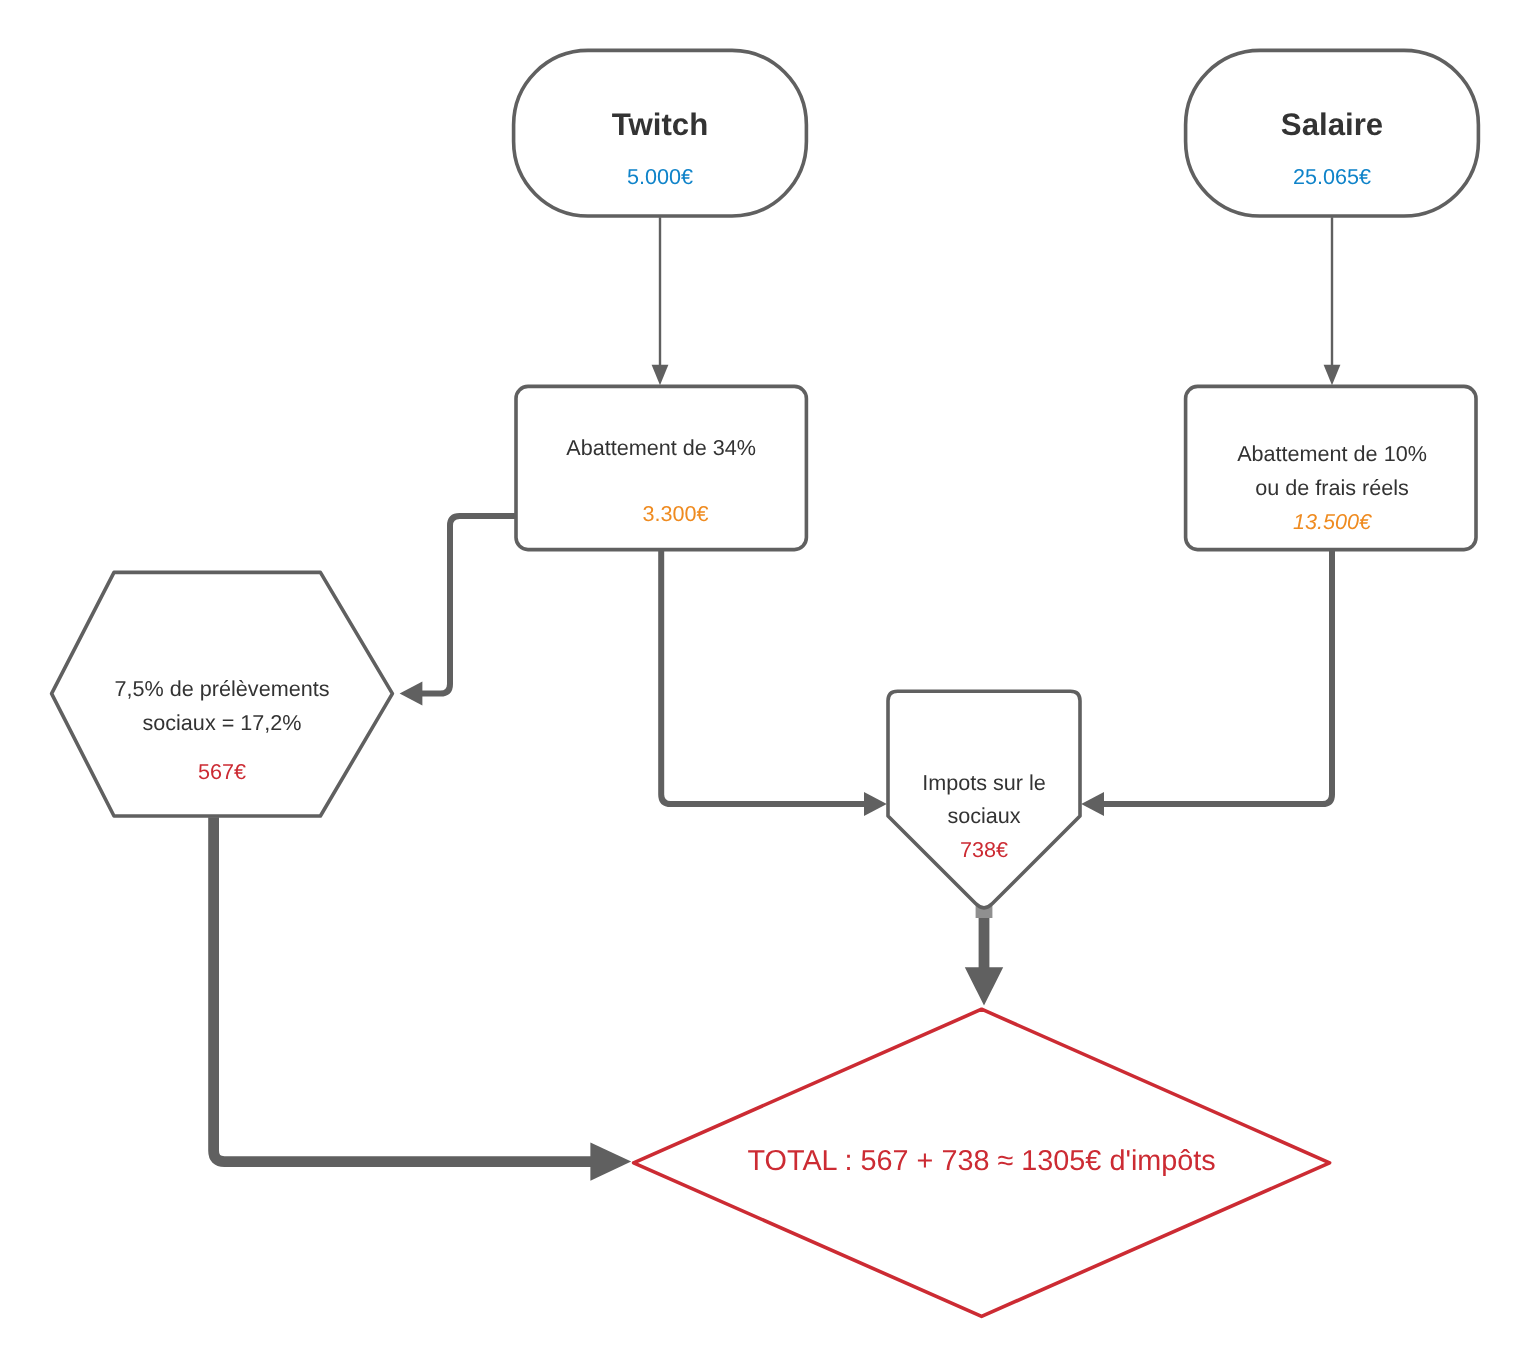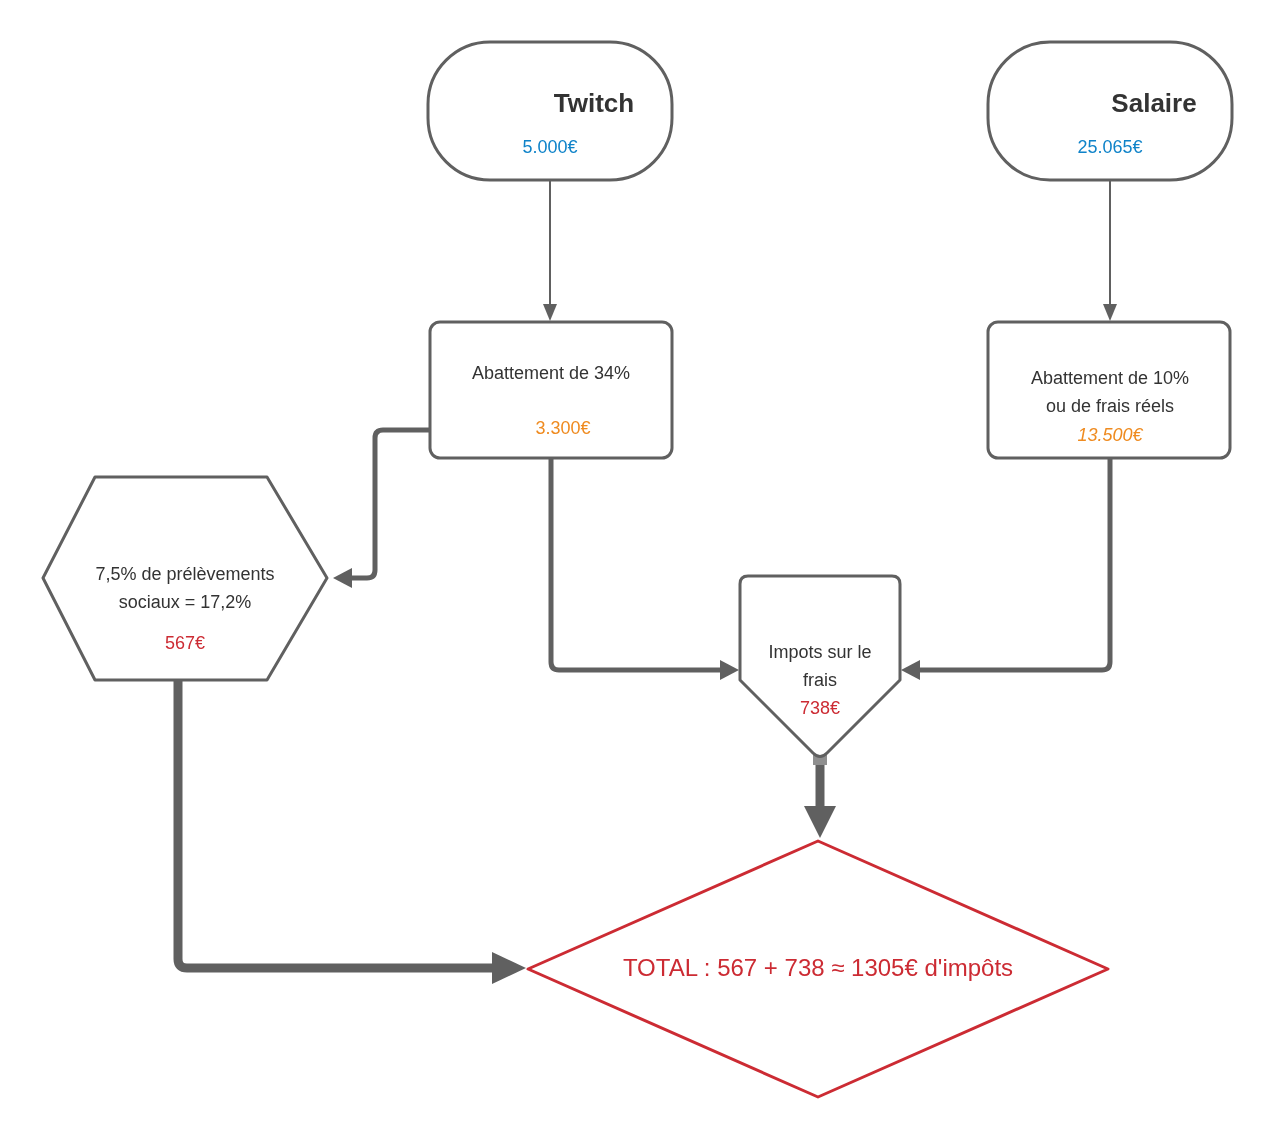--- a/index.html
+++ b/index.html
@@ -14,21 +14,21 @@
   #shapes{position:absolute;left:0;top:0;}
   .label{
     position:absolute;
     transform:translate(-50%,-50%);
     white-space:nowrap;
     text-align:center;
     color:#333333;
     font-size:18px;
     line-height:1.2;
   }
-  .node-title{font-weight:700;font-size:26px;margin-left:44px;}
+  .node-title{font-weight:700;font-size:26px;}
   .blue{color:#0f83c9;}
   .orange{color:#ef8b20;}
   .red{color:#cc2b33;}
   .total-label{font-size:24px;color:#cc2b33;text-align:center;}
 </style>
 </head>
 <body>
 
 <div id="canvas">
 
@@ -91,18 +91,18 @@
 
   <div class="label" style="left:1110px;top:379px;">Abattement de 10%</div>
   <div class="label" style="left:1110px;top:407px;text-align:center;">ou de frais réels</div>
   <div class="label orange" style="left:1110px;top:436px;font-style:italic;">13.500€</div>
 
   <div class="label" style="left:185px;top:575px;">7,5% de prélèvements</div>
   <div class="label" style="left:185px;top:603px;">sociaux = 17,2%</div>
   <div class="label red" style="left:185px;top:644px;">567€</div>
 
   <div class="label" style="left:820px;top:653px;">Impots sur le</div>
-  <div class="label" style="left:820px;top:681px;">frais</div>
+  <div class="label" style="left:820px;top:681px;">sociaux</div>
   <div class="label red" style="left:820px;top:709px;">738€</div>
 
   <div class="label total-label" style="left:818px;top:968px;">TOTAL : 567 + 738 ≈ 1305€ d'impôts</div>
 
 </div>
 
 </body></html>

